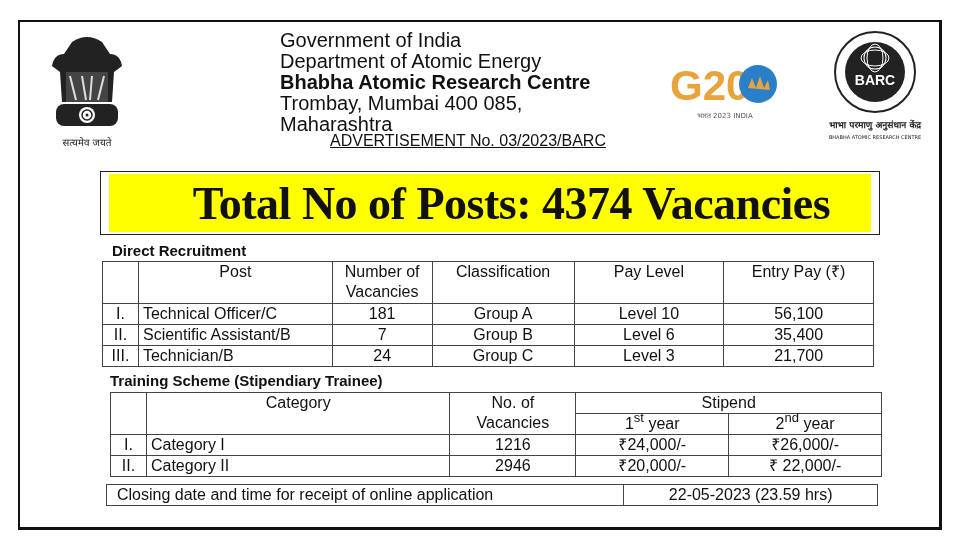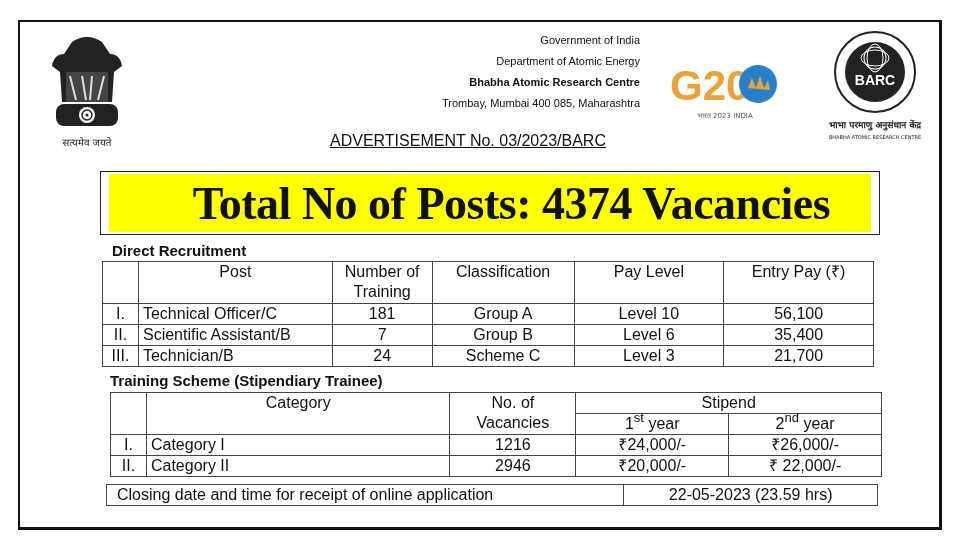--- a/index.html
+++ b/index.html
@@ -1,19 +1,19 @@
 <!DOCTYPE html>
 <html><head>
 <meta charset="utf-8">
 <style>
   html, body { margin:0; padding:0; background:#fff; }
   body { width:968px; height:550px; position:relative; overflow:hidden; font-family:"Liberation Sans", sans-serif; color:#111; }
   .frame { position:absolute; left:18px; top:20px; width:924px; height:510px; border:2px solid #111; border-right-width:3px; border-bottom-width:3px; box-sizing:border-box; }
   .emblem { position:absolute; left:42px; top:32px; width:90px; height:120px; }
-  .header { position:absolute; left:280px; top:30px; width:360px; text-align:right; font-size:11px; line-height:21px; }
+  .header { position:absolute; left:280px; top:30px; width:360px; text-align:left; font-size:20px; line-height:21px; }
   .header .bold { font-weight:bold; }
   .advt { position:absolute; left:330px; top:132px; font-size:16px; text-decoration:underline; }
   .g20 { position:absolute; left:670px; top:58px; width:110px; height:64px; }
   .barc { position:absolute; left:810px; top:28px; width:130px; height:120px; }
   .banner { position:absolute; left:100px; top:171px; width:780px; height:64px; border:1.5px solid #222; box-sizing:border-box; background:#fff; }
   .banner .inner { position:absolute; left:8px; top:2px; right:8px; bottom:2px; background:#ffff00; display:flex; align-items:center; justify-content:center; font-family:"Liberation Serif", serif; font-weight:bold; font-size:46px; letter-spacing:-0.5px;padding-left:43px; }
   .section { position:absolute; font-weight:bold; font-size:15px; }
   table { position:absolute; border-collapse:collapse; font-size:16px; }
   td, th { border:1px solid #444; padding:0 4px; font-weight:normal; line-height:20px; }
   .c { text-align:center; }
@@ -76,21 +76,21 @@
       <col style="width:194px">
       <col style="width:100px">
       <col style="width:142px">
       <col style="width:150px">
       <col style="width:150px">
     </colgroup>
   <tbody>
       <tr style="height:42px; vertical-align:top;">
     <th></th>
     <th class="c">Post</th>
-    <th class="c">Number of Training</th>
+    <th class="c">Number of Vacancies</th>
     <th class="c">Classification</th>
     <th class="c">Pay Level</th>
     <th class="c">Entry Pay (₹)</th>
   </tr>
   <tr>
     <td class="c">I.</td>
     <td>Technical Officer/C</td>
     <td class="c">181</td>
     <td class="c">Group A</td>
     <td class="c">Level 10</td>
@@ -101,21 +101,21 @@
     <td>Scientific Assistant/B</td>
     <td class="c">7</td>
     <td class="c">Group B</td>
     <td class="c">Level 6</td>
     <td class="c">35,400</td>
   </tr>
   <tr>
     <td class="c">III.</td>
     <td>Technician/B</td>
     <td class="c">24</td>
-    <td class="c">Scheme C</td>
+    <td class="c">Group C</td>
     <td class="c">Level 3</td>
     <td class="c">21,700</td>
   </tr>
 </tbody>
   </table>
 
 <div class="section" style="left:110px; top:372px;">Training Scheme (Stipendiary Trainee)</div>
 
 <table style="left:98px; top:392px; width:772px;margin-left:12px;">
   <colgroup>

